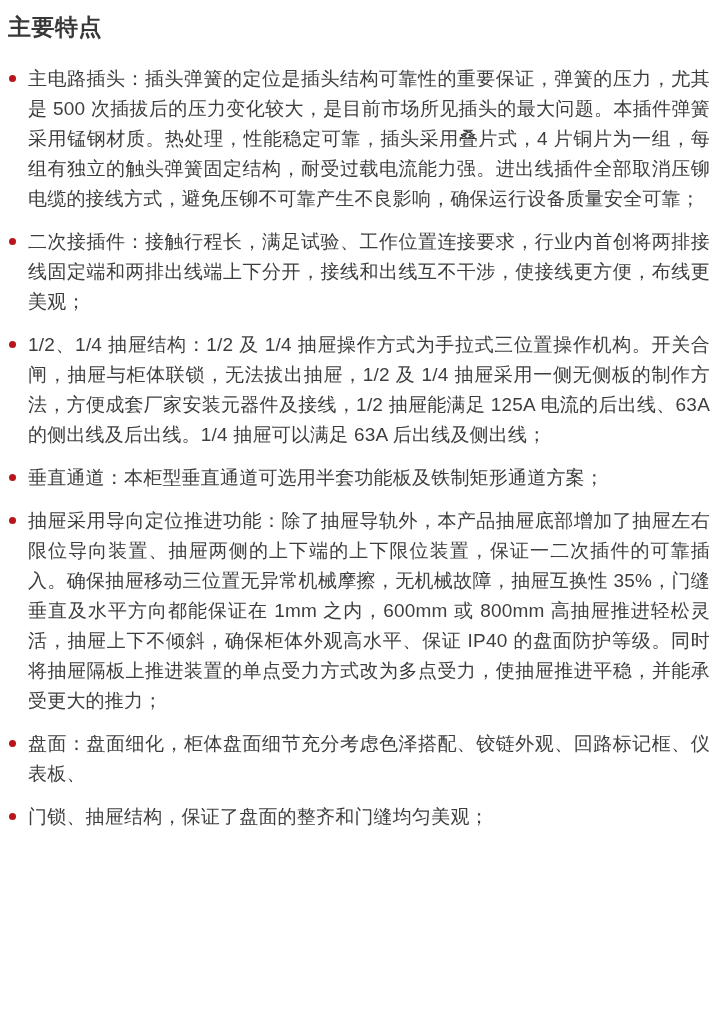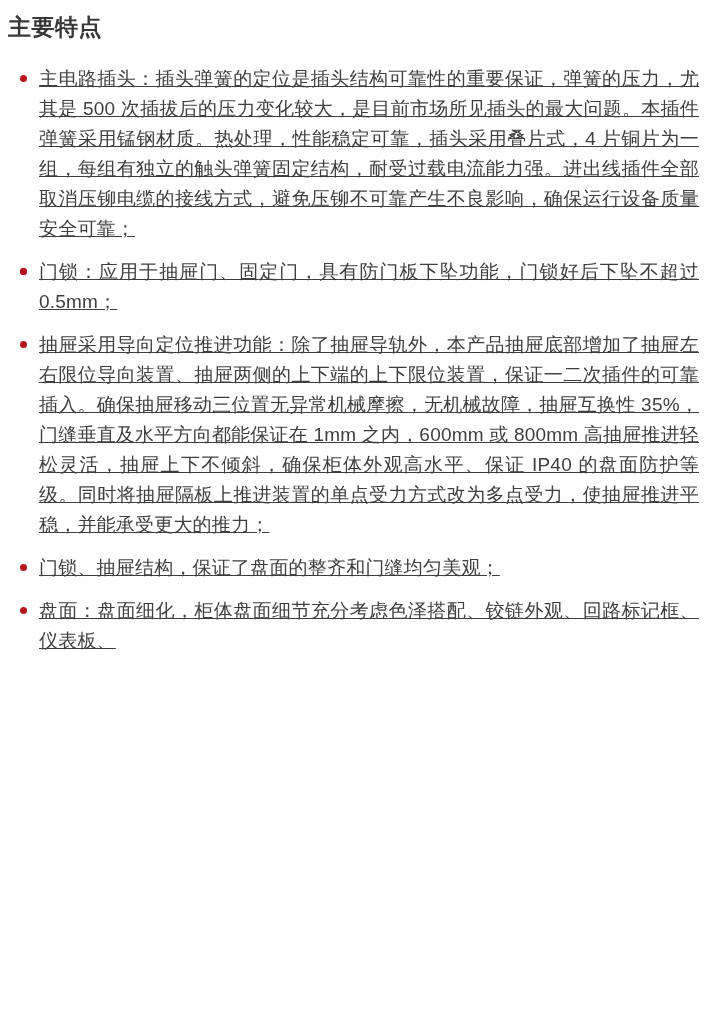--- a/index.html
+++ b/index.html
@@ -18,23 +18,22 @@
   }
   .page-title {
     font-size: 23px;
     font-weight: bold;
     color: var(--title-color, #383838);
     margin: 0 0 21px 0;
     letter-spacing: 0.5px;
   }
   ul.features {
     list-style: none;
-    margin: 11px;
+    margin: 0;
     padding: 0;
-    text-decoration: underline;
   }
   ul.features li {
     position: relative;
     padding-left: 20px;
     margin: 0 0 13px 0;
     font-size: 19px;
     line-height: 30px;
     text-align: justify;
     letter-spacing: 0.2px;
   }
@@ -56,34 +55,39 @@
 
 <h1 class="page-title">主要特点</h1>
 
 <ul class="features">
   <li>
     <span class="bullet"></span>
     <span class="txt">主电路插头：插头弹簧的定位是插头结构可靠性的重要保证，弹簧的压力，尤其是 500 次插拔后的压力变化较大，是目前市场所见插头的最大问题。本插件弹簧采用锰钢材质。热处理，性能稳定可靠，插头采用叠片式，4 片铜片为一组，每组有独立的触头弹簧固定结构，耐受过载电流能力强。进出线插件全部取消压铆电缆的接线方式，避免压铆不可靠产生不良影响，确保运行设备质量安全可靠；</span>
   </li>
   <li>
     <span class="bullet"></span>
+    <span class="txt">二次接插件：接触行程长，满足试验、工作位置连接要求，行业内首创将两排接线固定端和两排出线端上下分开，接线和出线互不干涉，使接线更方便，布线更美观；</span>
   </li>
   <li>
     <span class="bullet"></span>
-    <span class="txt">门锁：应用于抽屉门、固定门，具有防门板下坠功能，门锁好后下坠不超过 0.5mm；</span>
+    <span class="txt">1/2、1/4 抽屉结构：1/2 及 1/4 抽屉操作方式为手拉式三位置操作机构。开关合闸，抽屉与柜体联锁，无法拔出抽屉，1/2 及 1/4 抽屉采用一侧无侧板的制作方法，方便成套厂家安装元器件及接线，1/2 抽屉能满足 125A 电流的后出线、63A 的侧出线及后出线。1/4 抽屉可以满足 63A 后出线及侧出线；</span>
+  </li>
+  <li>
+    <span class="bullet"></span>
+    <span class="txt">垂直通道：本柜型垂直通道可选用半套功能板及铁制矩形通道方案；</span>
   </li>
   <li>
     <span class="bullet"></span>
     <span class="txt">抽屉采用导向定位推进功能：除了抽屉导轨外，本产品抽屉底部增加了抽屉左右限位导向装置、抽屉两侧的上下端的上下限位装置，保证一二次插件的可靠插入。确保抽屉移动三位置无异常机械摩擦，无机械故障，抽屉互换性 35%，门缝垂直及水平方向都能保证在 1mm 之内，600mm 或 800mm 高抽屉推进轻松灵活，抽屉上下不倾斜，确保柜体外观高水平、保证 IP40 的盘面防护等级。同时将抽屉隔板上推进装置的单点受力方式改为多点受力，使抽屉推进平稳，并能承受更大的推力；</span>
   </li>
   <li>
     <span class="bullet"></span>
-    <span class="txt">门锁、抽屉结构，保证了盘面的整齐和门缝均匀美观；</span>
+    <span class="txt">盘面：盘面细化，柜体盘面细节充分考虑色泽搭配、铰链外观、回路标记框、仪表板、</span>
   </li>
   <li>
     <span class="bullet"></span>
-    <span class="txt">盘面：盘面细化，柜体盘面细节充分考虑色泽搭配、铰链外观、回路标记框、仪表板、</span>
+    <span class="txt">门锁、抽屉结构，保证了盘面的整齐和门缝均匀美观；</span>
   </li>
   <li>
     
     
   </li>
 </ul>
 
 </body></html>

